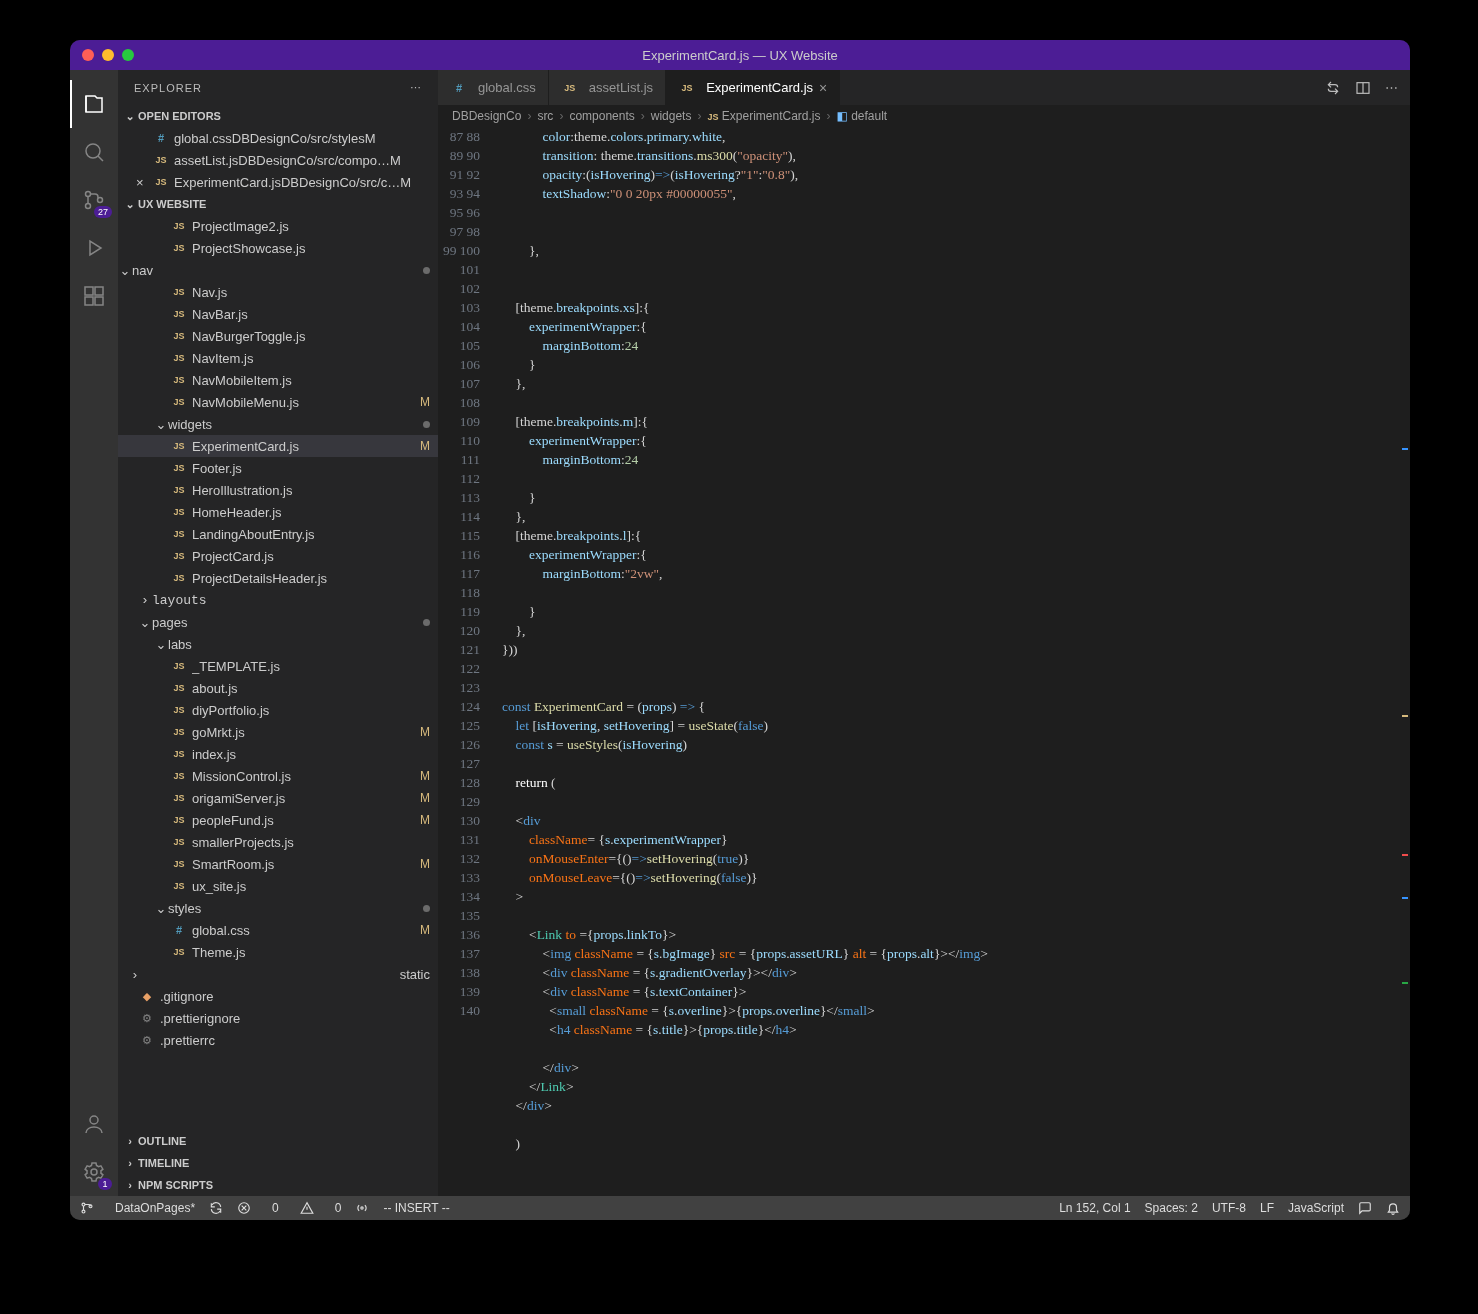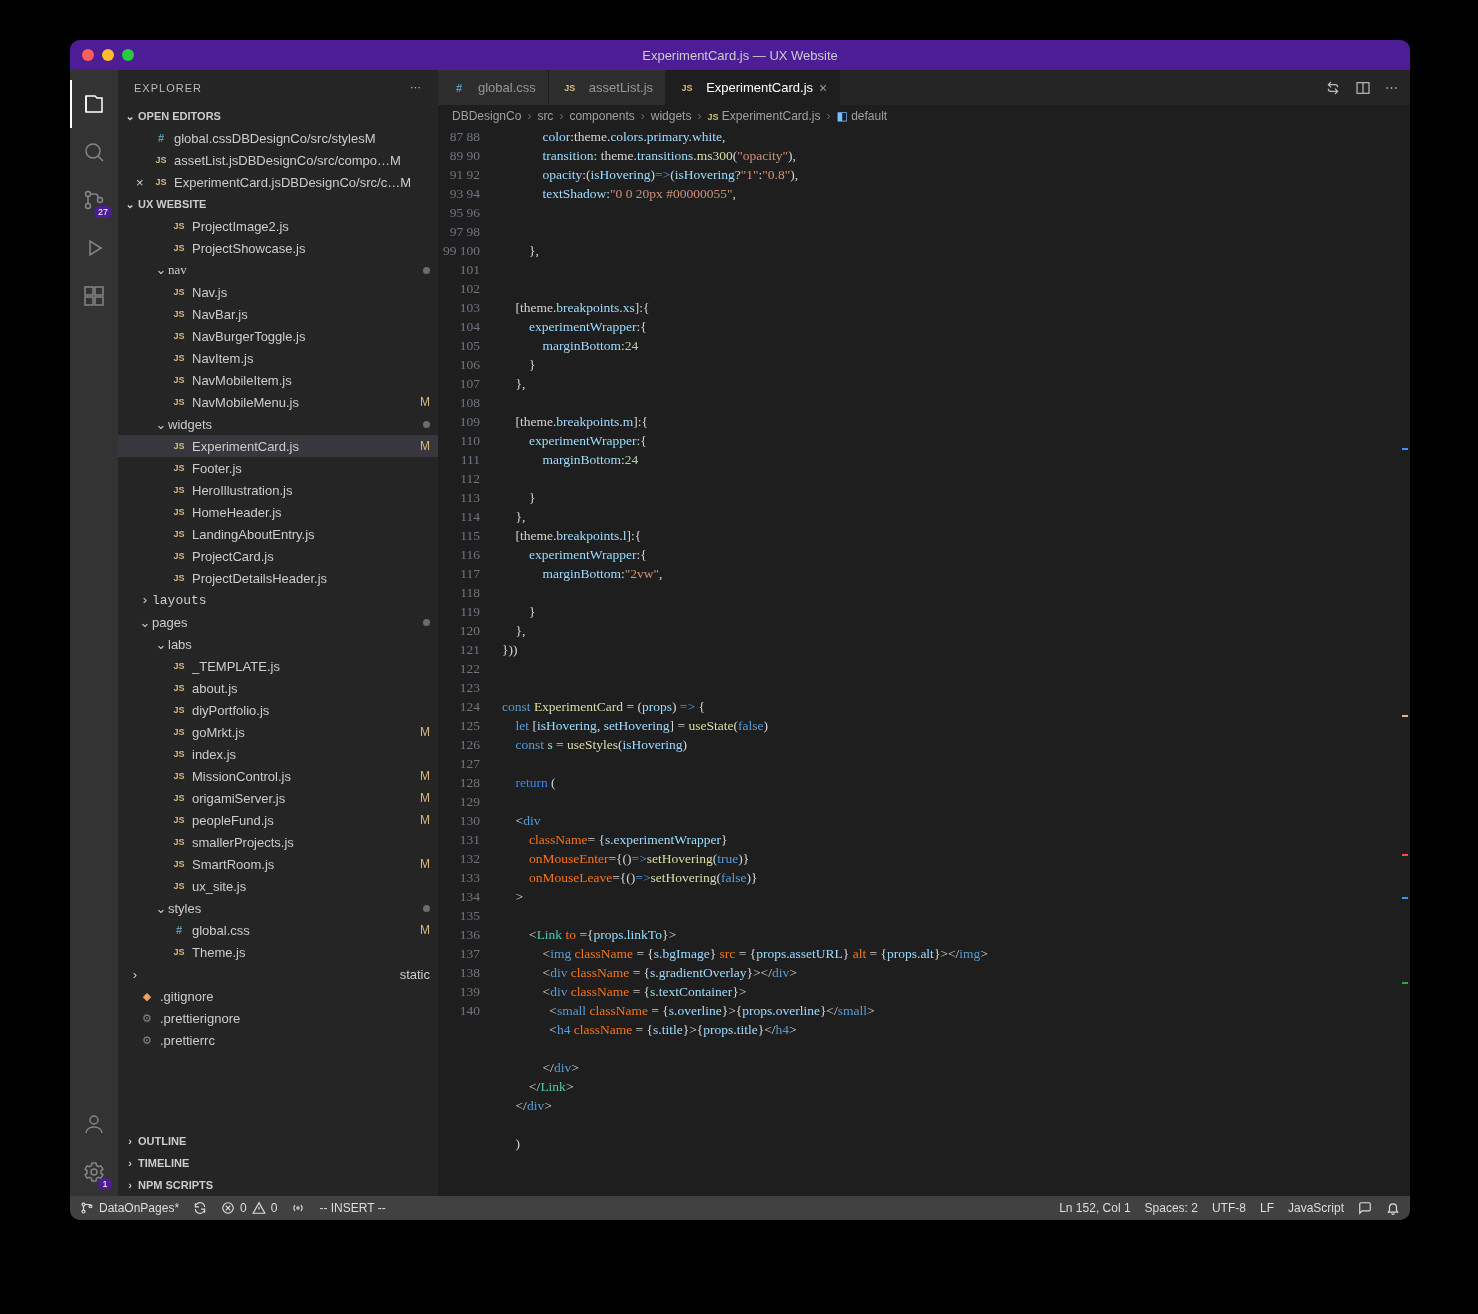--- a/index.html
+++ b/index.html
@@ -170,38 +170,38 @@
   overflow: hidden;
 }
 .minimap {
   width: 20px;
   background: #1e1e1e;
   border-left: 1px solid #1e1e1e;
   position: relative;
 }
 .minimap .mark { position: absolute; right: 2px; width: 6px; height: 2px; }
 .tok-key { color: #569cd6; }
-.tok-key2 { color: #3b82f6; }
+.tok-key2 { color: #ffffff; }
 .tok-prop { color: #9cdcfe; }
 .tok-str { color: #ce9178; }
 .tok-num { color: #b5cea8; }
 .tok-fn { color: #dcdcaa; }
 .tok-var { color: #9cdcfe; }
 .tok-tag { color: #569cd6; }
 .tok-attr { color: #f97316; }
 .tok-comp { color: #4ec9b0; }
 .statusbar {
   height: 24px;
   background: #414141;
   display: flex; align-items: center;
   font-size: 12px; color: #ddd;
   padding: 0 10px;
   gap: 14px;
 }
-.statusbar .sb-item { display: flex; align-items: center; gap: 5px; cursor: pointer; }
+.statusbar .sb-item { display: flex; align-items: center; gap: 21px; cursor: pointer; }
 .statusbar .spacer { flex: 1; }
 svg { display: block; }
 .open-editor-row {
   height: 22px; display: flex; align-items: center;
   padding-left: 18px; padding-right: 8px; color: #ccc; cursor: pointer;
   font-size: 13px;
 }
 .open-editor-row .xclose { width: 14px; color: #ccc; margin-right: 2px; visibility: hidden; }
 .open-editor-row.active .xclose { visibility: visible; }
 </style>
@@ -312,21 +312,21 @@
 
       <div class="tree" id="file-tree">
           <div class="tree-row" style="padding-left: 52px;">
             <span class="ficon js">JS</span>
             <span class="label">ProjectImage2.js</span>
           </div>
           <div class="tree-row" style="padding-left: 52px;">
             <span class="ficon js">JS</span>
             <span class="label">ProjectShowcase.js</span>
           </div>
-          <div class="tree-row" style="padding-left: 36px; font-family: Liberation Serif, serif;">
+          <div class="tree-row" style="">
             <span class="folder-icon"></span>
             <span class="label">nav</span>
             <span class="udot"></span>
           </div>
           <div class="tree-row" style="padding-left: 52px;">
             <span class="ficon js">JS</span>
             <span class="label">Nav.js</span>
           </div>
           <div class="tree-row" style="padding-left: 52px;">
             <span class="ficon js">JS</span>

